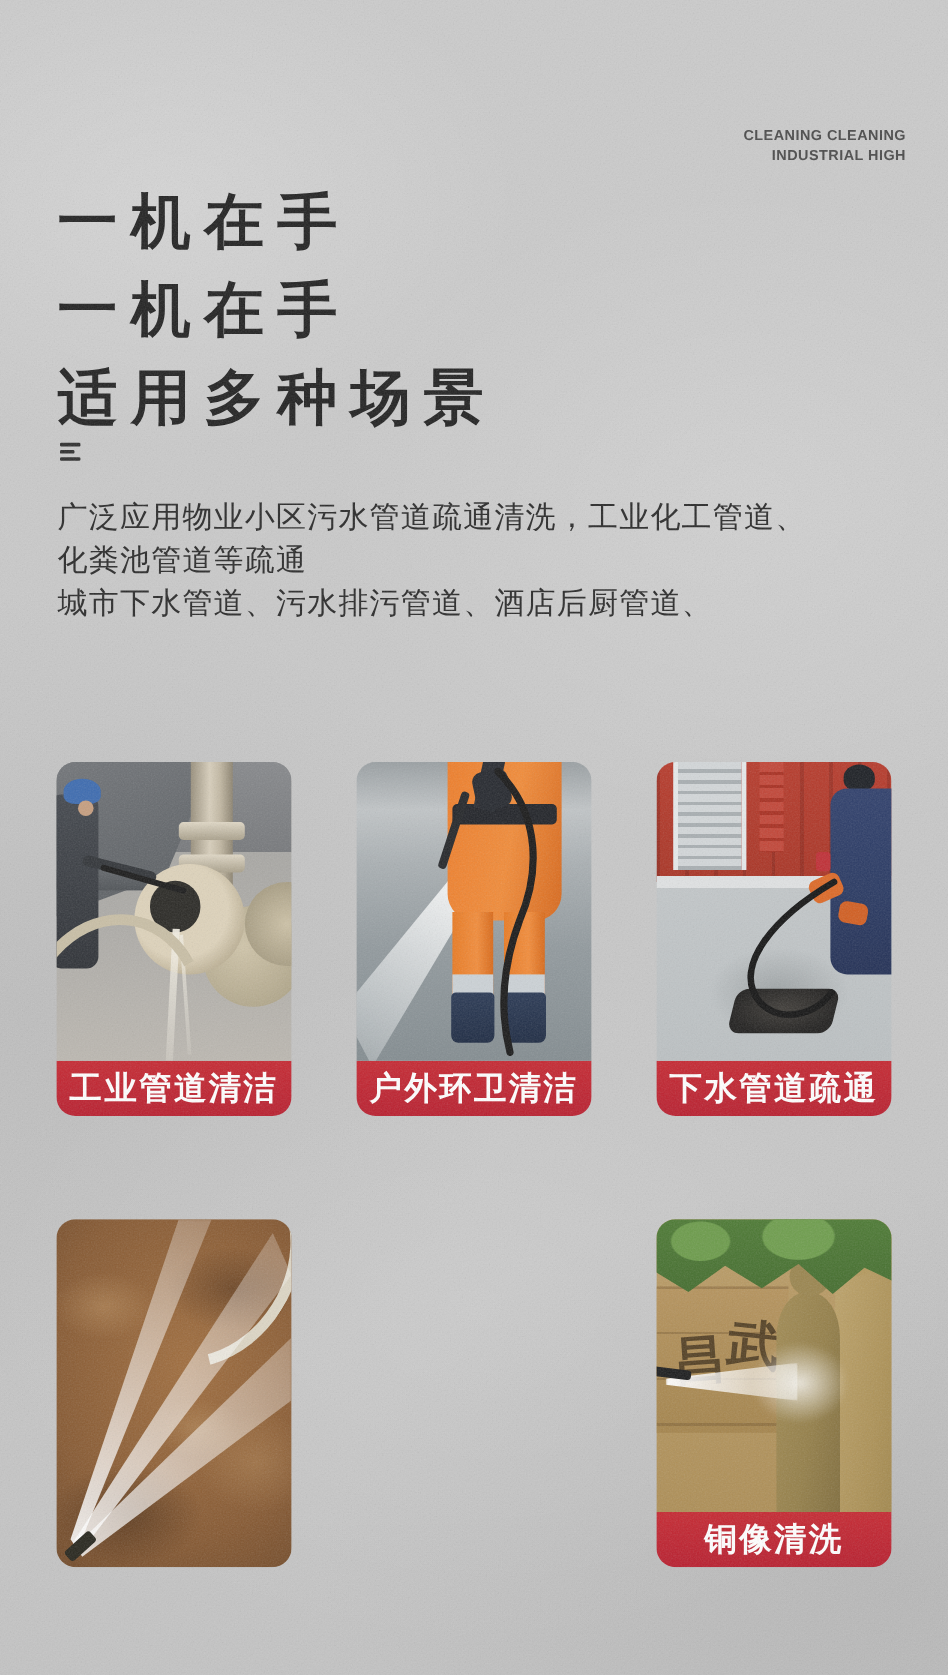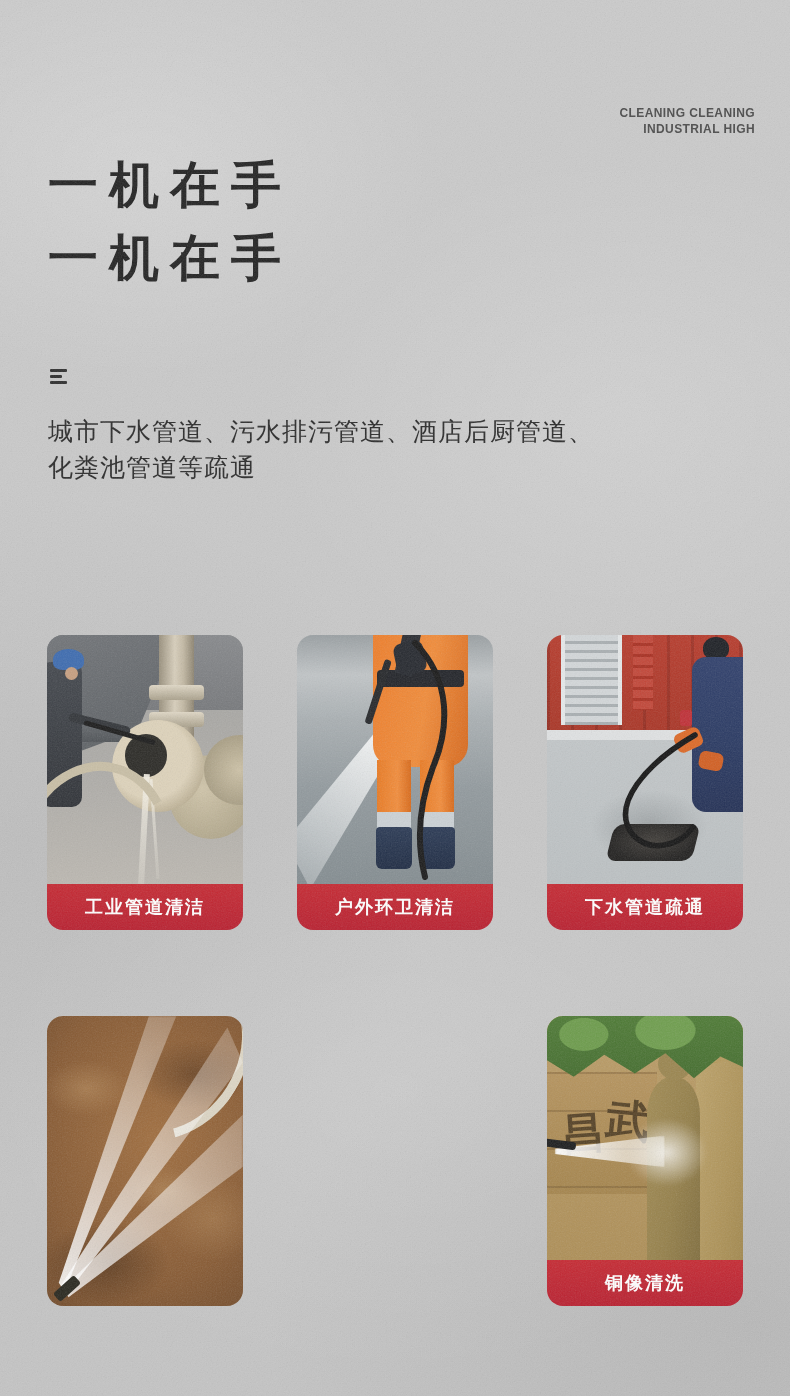--- a/index.html
+++ b/index.html
@@ -45,21 +45,21 @@
     position:absolute;width:196px;border-radius:16px;overflow:hidden;z-index:3;
     display:flex;flex-direction:column;
   }
   .card.r1{top:635px;height:295px;}
   .card.r2{top:1016px;height:290px;}
   .card.c1{left:47px;} .card.c2{left:297px;} .card.c3{left:547px;}
   .photo{position:relative;flex:1;overflow:hidden;}
   .photo *{position:absolute;}
   .label{
     height:46px;flex:0 0 46px;background:linear-gradient(180deg,#c62a33,#b92030);
-    color:#ffffff;font-size:18px;font-weight:bold;letter-spacing:2px;
+    color:#ffffff;font-size:27px;font-weight:bold;letter-spacing:2px;
     display:flex;align-items:center;justify-content:center;white-space:nowrap;
   }
 
   
   .scene1{background:linear-gradient(180deg,#a3a3a0 0%,#aeaca8 55%,#bcb8b1 100%);}
   .s1-top{left:0;top:0;width:100%;height:30%;background:linear-gradient(180deg,#87898c,#77797c);}
   .s1-tank{left:-6%;top:-4%;width:75%;height:70%;clip-path:polygon(0 0,100% 0,70% 60%,0 82%);background:linear-gradient(160deg,#74777b,#5d6165 70%,#52565a);}
   .s1-bar{left:0;top:36%;width:56%;height:7%;background:linear-gradient(180deg,#64686c,#505458);}
   .s1-pipe{left:57%;top:0;width:18%;height:62%;background:linear-gradient(90deg,#99907d,#d8cfbc 45%,#c2b8a3 70%,#8d8471);}
   .s1-collar{left:52%;width:28%;height:6%;background:linear-gradient(180deg,#e0d8c6,#aaa18c);border-radius:4px;}
@@ -170,36 +170,38 @@
   .s6-lance{left:-5%;top:51%;width:20%;height:8px;background:#1d1e1f;border-radius:3px;transform:rotate(7deg);}
 </style>
 </head>
 <body>
 
 <div class="page">
 
   <div class="headline">
     <div>一机在手</div>
     <div>一机在手</div>
+    <div>适用多种场景</div>
   </div>
 
   <div class="brand">
     <div>CLEANING CLEANING</div>
     <div>INDUSTRIAL HIGH</div>
   </div>
 
   <div class="menu-icon">
       <i></i>
       <i></i>
       <i></i>
     </div>
 
   <div class="intro">
+    <div>广泛应用物业小区污水管道疏通清洗，工业化工管道、</div>
+    <div>化粪池管道等疏通</div>
     <div>城市下水管道、污水排污管道、酒店后厨管道、</div>
-    <div>化粪池管道等疏通</div>
   </div>
 
   <div class="card r1 c1">
     <div class="photo scene1">
       <div class="s1-top"></div>
         <div class="s1-tank"></div>
         <div class="s1-bar"></div>
       <div class="s1-pipe"></div>
         <div class="s1-collar k1"></div>
         <div class="s1-collar k2"></div>

